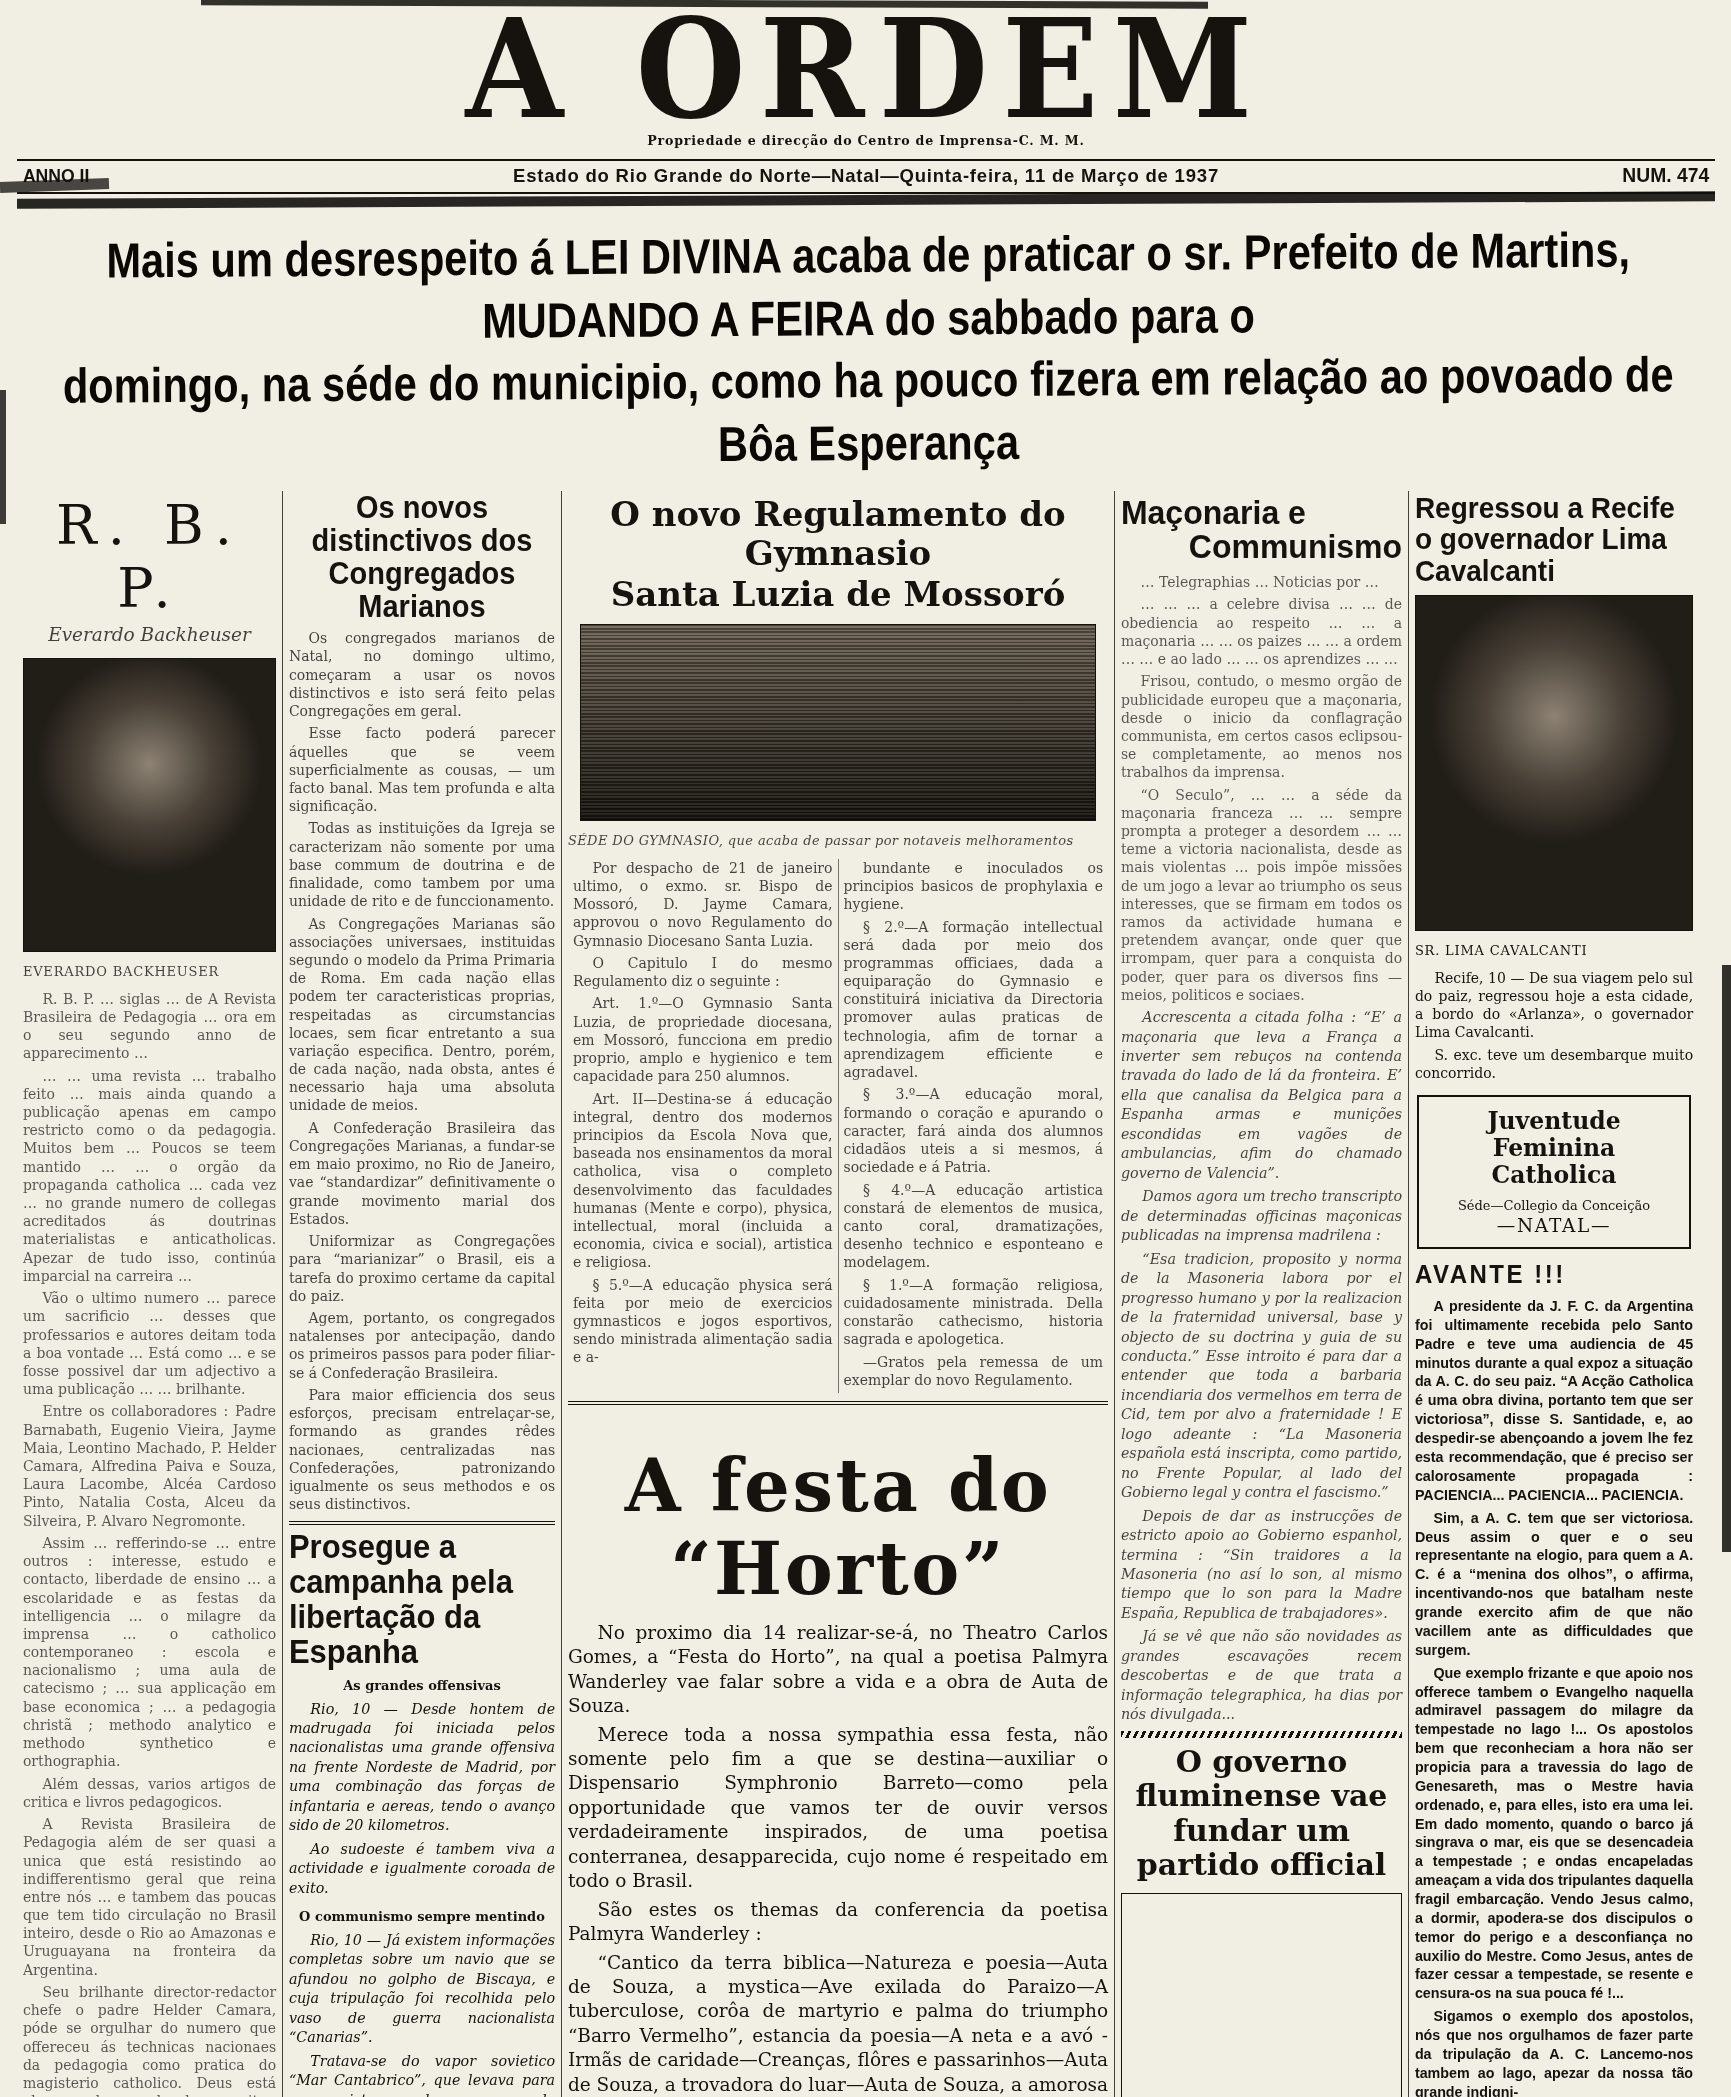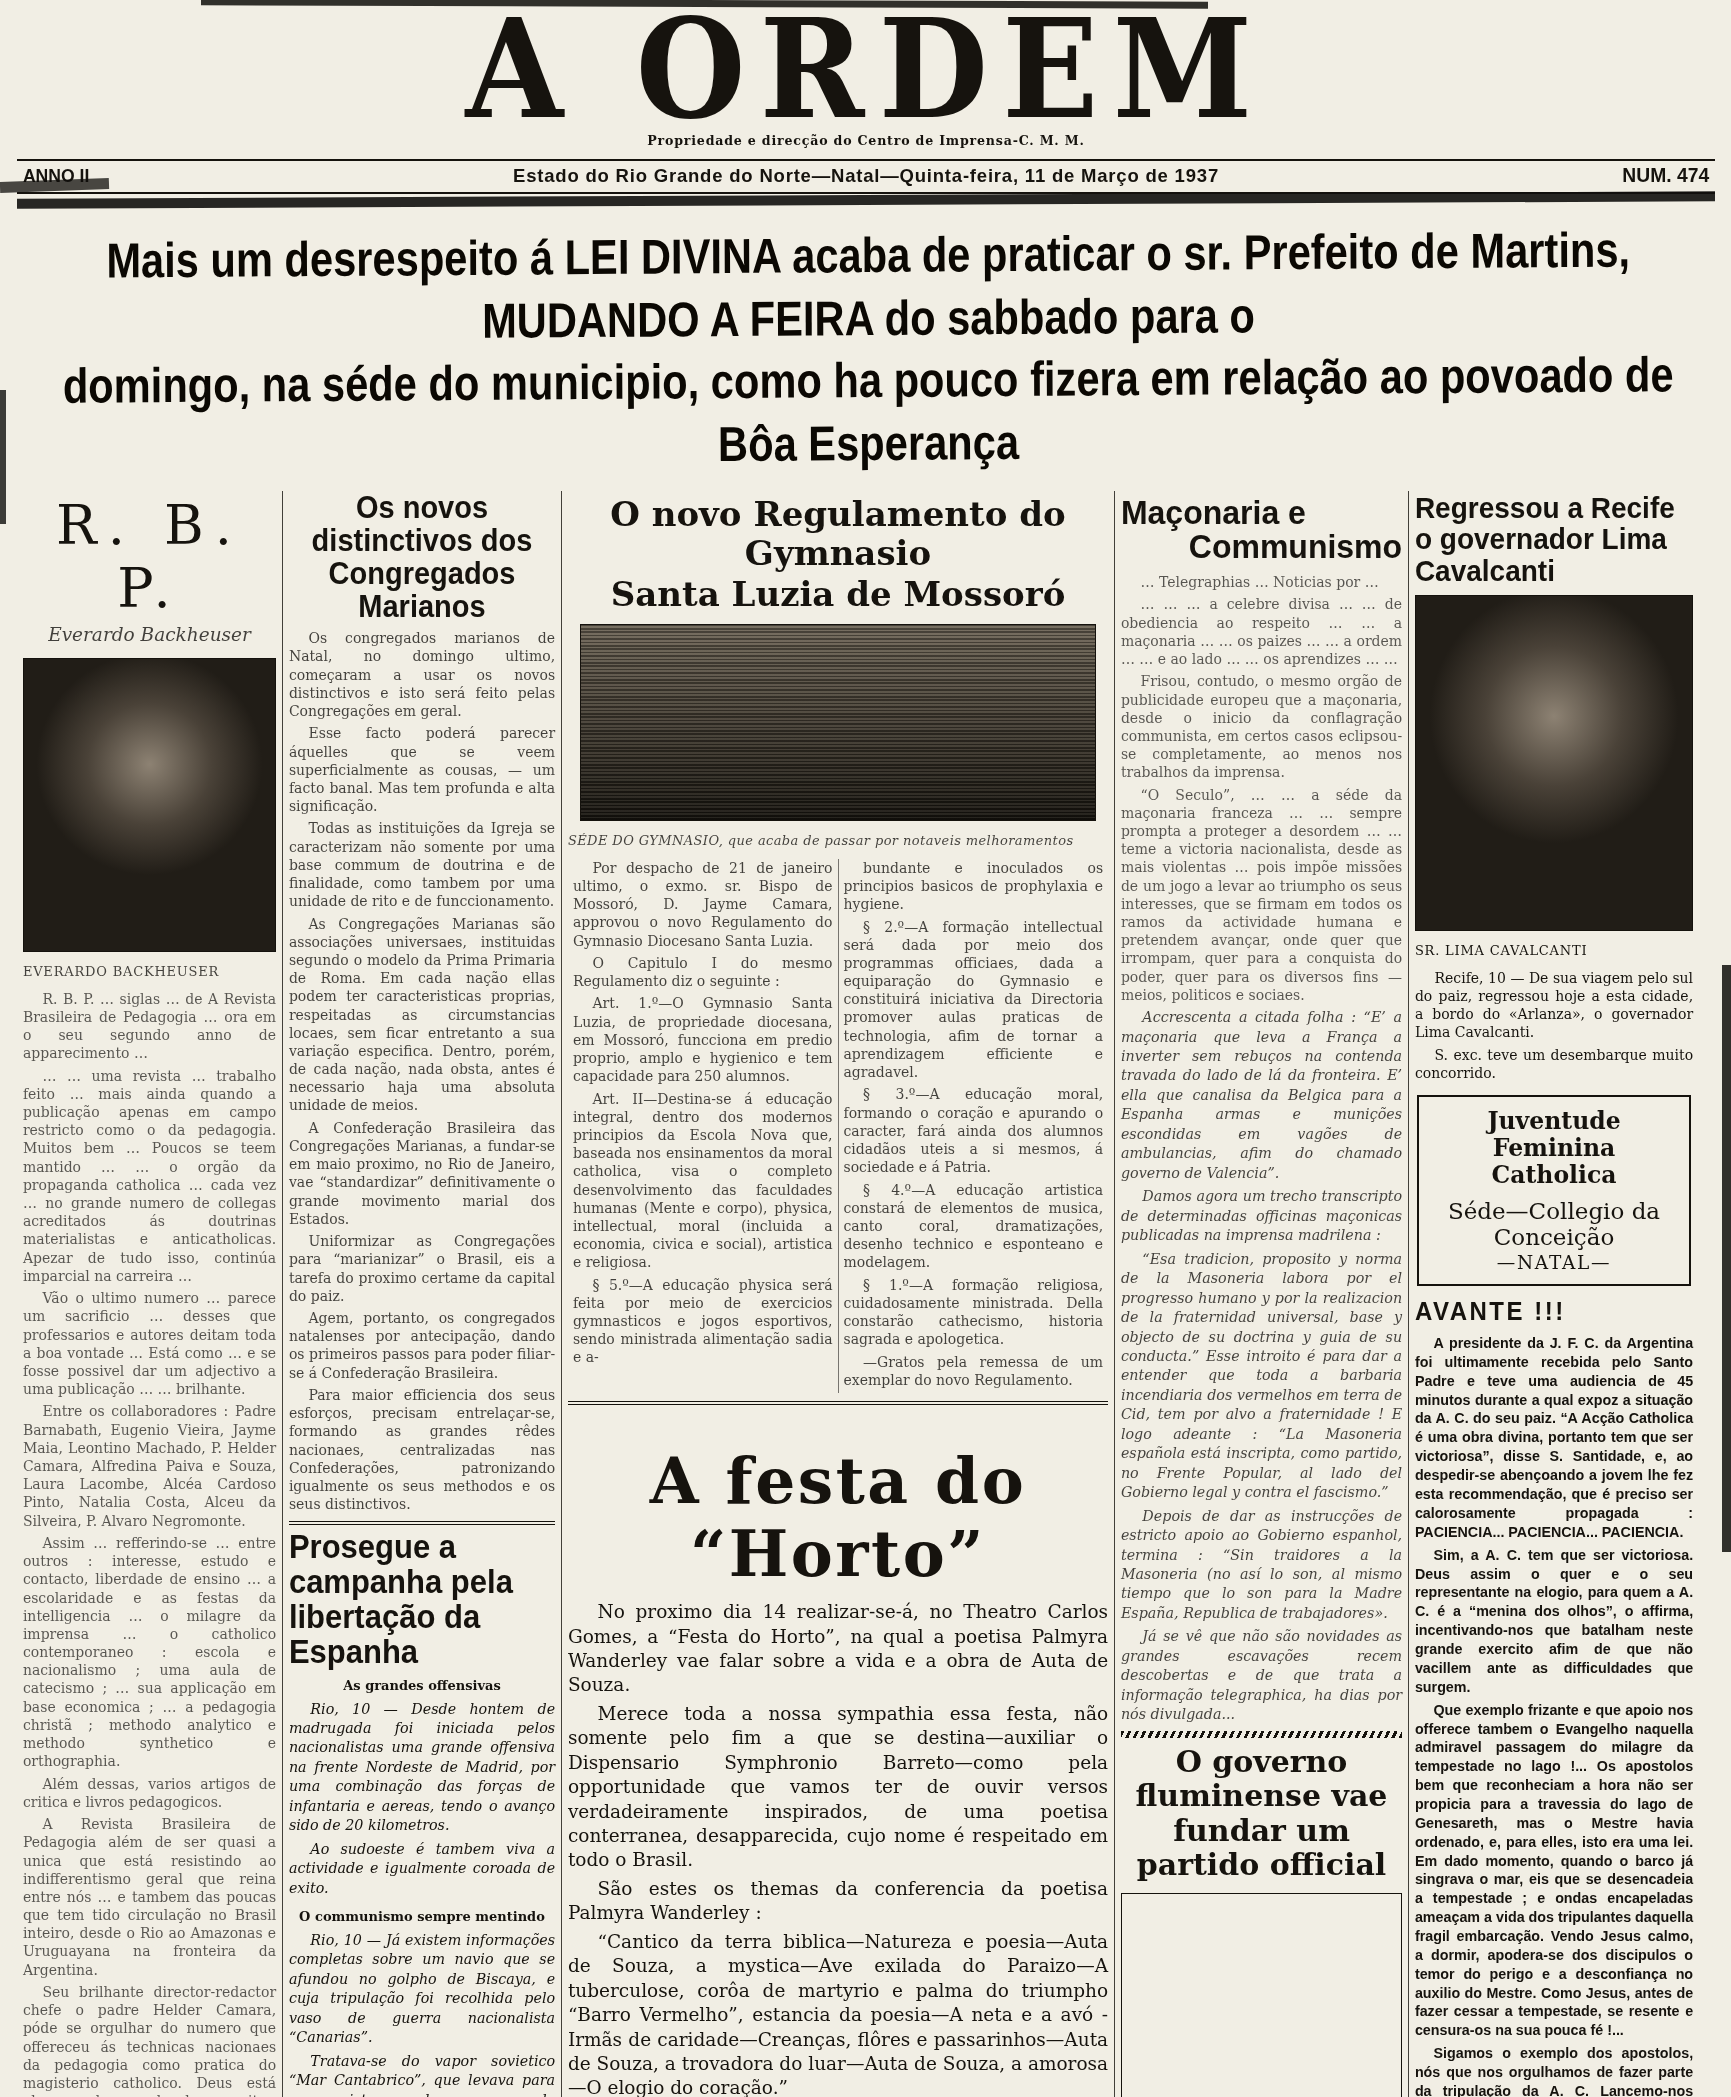--- a/index.html
+++ b/index.html
@@ -77,21 +77,21 @@
   .caption.ital{font-style:italic;}
   .caption.caps{font-variant:small-caps;letter-spacing:0.8px;}
   
   .rbp-title{font-size:54px;letter-spacing:11px;font-weight:normal;text-align:center;margin:3.4px 0 4.2px 0;}
   .rbp-byline{font-style:italic;font-size:18.5px;text-align:center;margin-bottom:12.6px;}
   .twocol{display:flex;}
   .twocol > div{flex:1;padding:0 5px;}
   .twocol > div + div{border-left:1.3px solid rgba(22,19,14,.7);}
   .juv-box{border:2.9px solid #15120d;padding:11px 7.6px;margin:12.6px 2.5px;text-align:center;}
   .juv-l1{font-weight:bold;font-size:23.5px;line-height:1.15;}
-  .juv-l2{font-size:23px;margin-top:9.2px;}
+  .juv-l2{font-size:13px;margin-top:9.2px;}
   .juv-l3{font-size:18.5px;letter-spacing:1.7px;margin-top:2.5px;}
   .mac-title2{text-align:right;}
   .artifact{position:absolute;background:#0f0e0b;}
   .a1{left:201px;top:0;width:1007px;height:6.7px;opacity:.85;transform:skewY(.2deg);}
   .a2{left:0;top:390px;width:5.9px;height:134px;opacity:.8;}
   .a3{left:1722px;top:965px;width:9.2px;height:587px;opacity:.85;}
   .a4{left:0px;top:180px;width:109px;height:11px;opacity:.75;transform:rotate(-2deg);}
 </style>
 </head>
 <body>
@@ -199,21 +199,21 @@
                 <p>§ 2.º—A formação intellectual será dada por meio dos programmas officiaes, dada a equiparação do Gymnasio e constituirá iniciativa da Directoria promover aulas praticas de technologia, afim de tornar a aprendizagem efficiente e agradavel.</p>
                 <p>§ 3.º—A educação moral, formando o coração e apurando o caracter, fará ainda dos alumnos cidadãos uteis a si mesmos, á sociedade e á Patria.</p>
                 <p>§ 4.º—A educação artistica constará de elementos de musica, canto coral, dramatizações, desenho technico e esponteano e modelagem.</p>
                 <p>§ 1.º—A formação religiosa, cuidadosamente ministrada. Della constarão cathecismo, historia sagrada e apologetica.</p>
                 <p>—Gratos pela remessa de um exemplar do novo Regulamento.</p>
               </div>
           </div>
         </article>
         <div class="rule-double"></div>
         <article>
-          <h2 class="h-serif" style="font-size:63px;letter-spacing:2.5px;margin-top:40px;">A festa do “Horto”</h2>
+          <h2 class="h-serif" style="font-size:72px;letter-spacing:2.5px;margin-top:40px;">A festa do “Horto”</h2>
           <div class="body-serif-lg">
               <p>No proximo dia 14 realizar-se-á, no Theatro Carlos Gomes, a “Festa do Horto”, na qual a poetisa Palmyra Wanderley vae falar sobre a vida e a obra de Auta de Souza.</p>
               <p>Merece toda a nossa sympathia essa festa, não somente pelo fim a que se destina—auxiliar o Dispensario Symphronio Barreto—como pela opportunidade que vamos ter de ouvir versos verdadeiramente inspirados, de uma poetisa conterranea, desapparecida, cujo nome é respeitado em todo o Brasil.</p>
               <p>São estes os themas da conferencia da poetisa Palmyra Wanderley :</p>
               <p>“Cantico da terra biblica—Natureza e poesia—Auta de Souza, a mystica—Ave exilada do Paraizo—A tuberculose, corôa de martyrio e palma do triumpho “Barro Vermelho”, estancia da poesia—A neta e a avó - Irmãs de caridade—Creanças, flôres e passarinhos—Auta de Souza, a trovadora do luar—Auta de Souza, a amorosa—O elogio do coração.”</p>
             </div>
         </article>
         <div class="rule-zigzag"></div>
         <article>
           <h2 class="h-sans" style="font-size:63px;line-height:1.12;margin-bottom:3.4px;">Ainda as Missões de Macahyba</h2>

